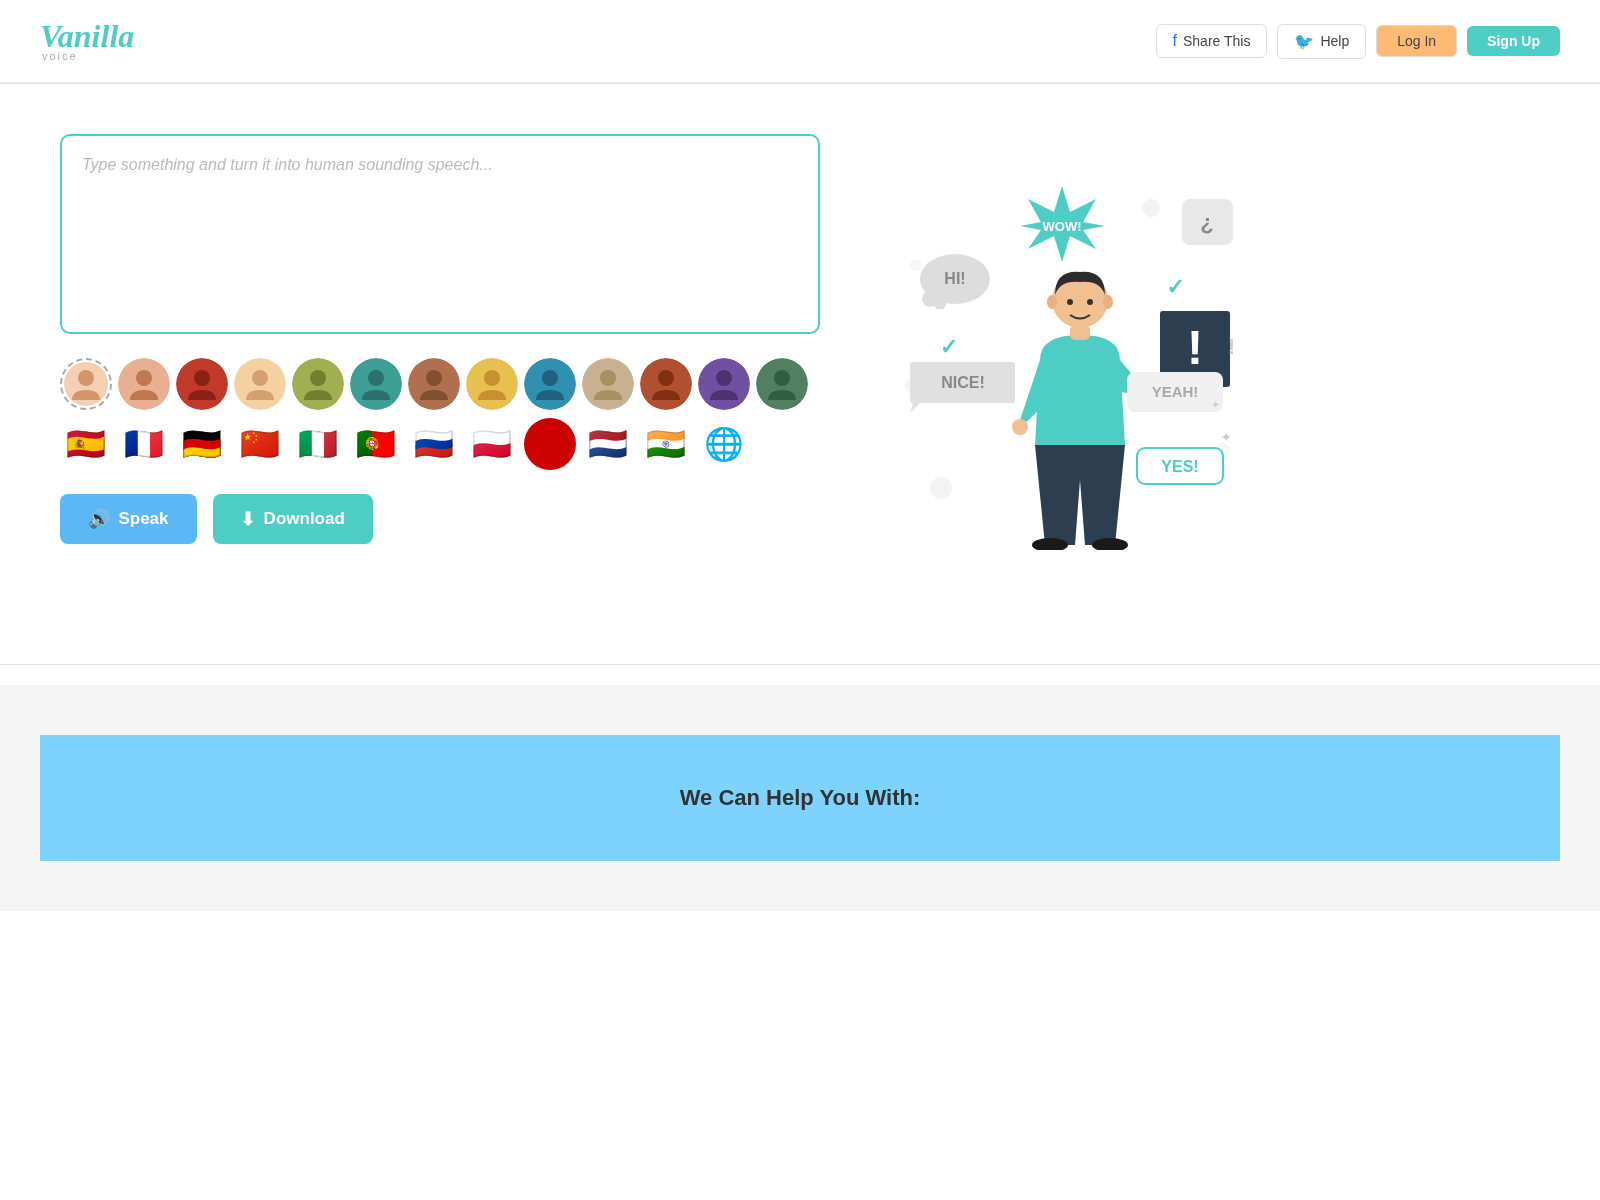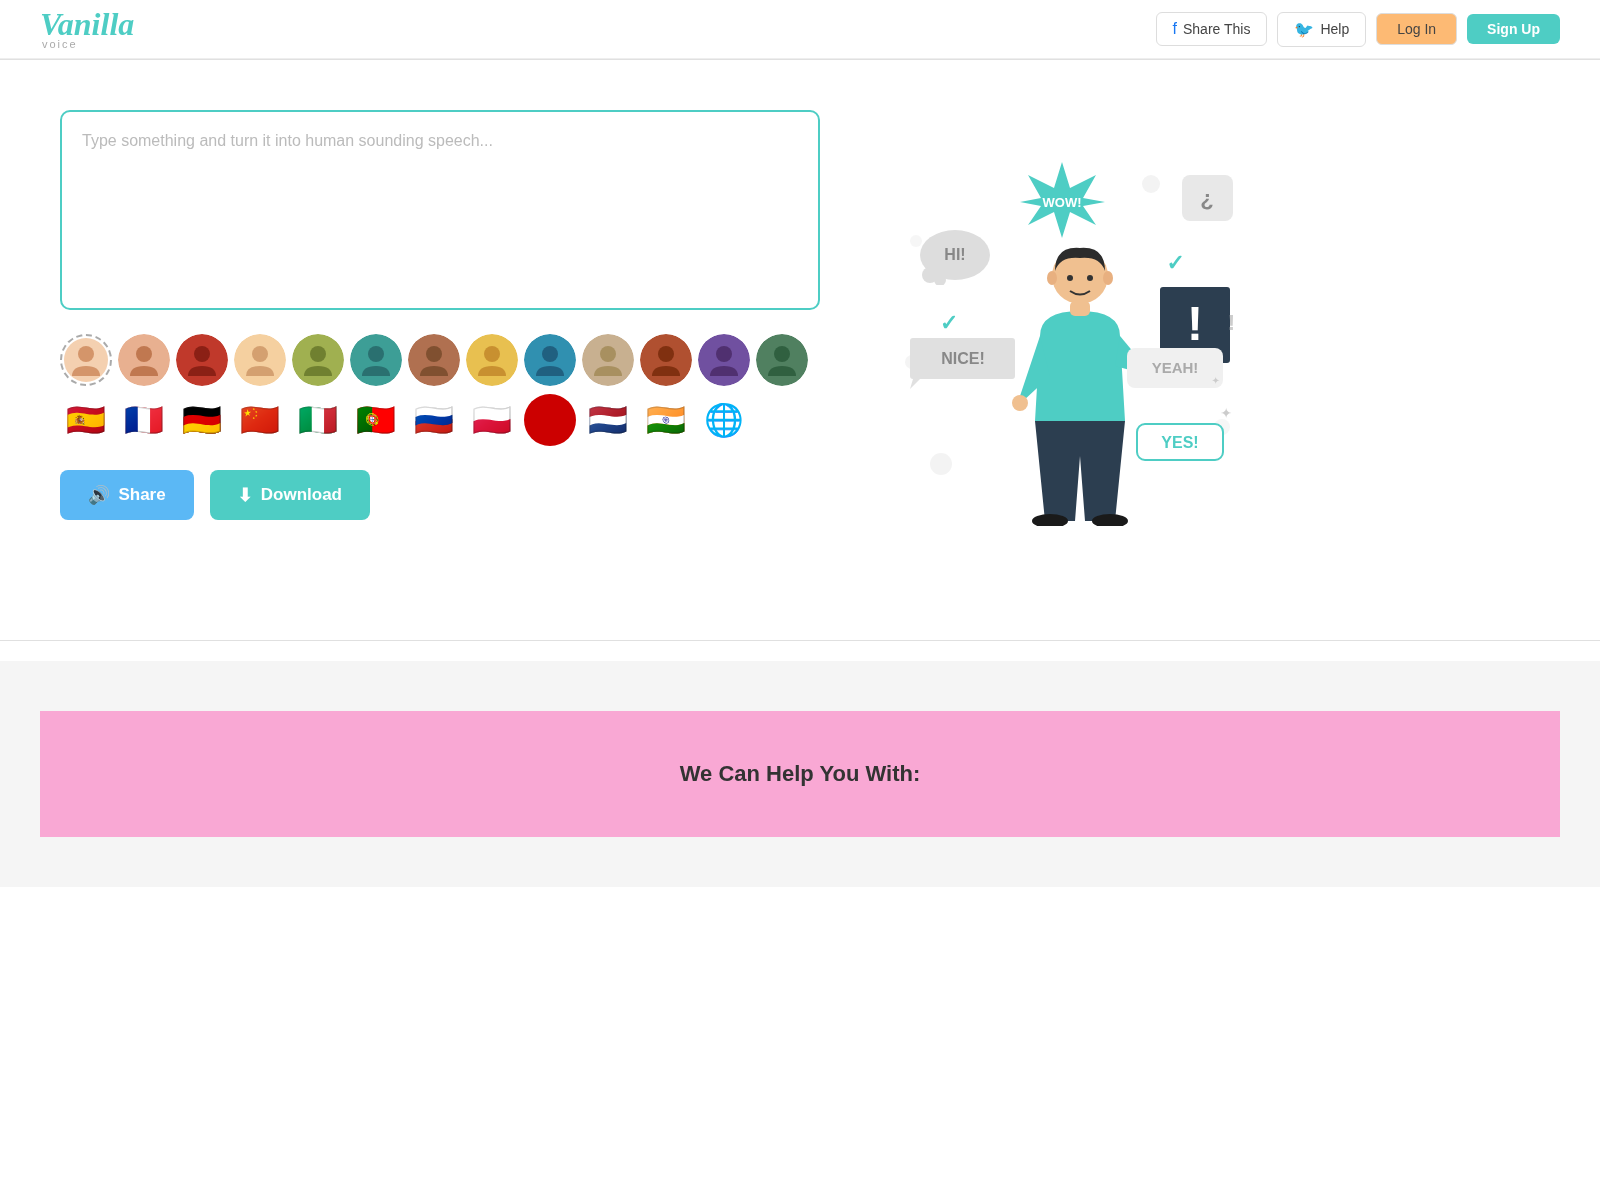--- a/index.html
+++ b/index.html
@@ -3,21 +3,21 @@
   <meta charset="utf-8">
   <style>
     * { margin: 0; padding: 0; box-sizing: border-box; }
     body { font-family: -apple-system, BlinkMacSystemFont, 'Segoe UI', sans-serif; background: #fff; color: #333; }
 
     
     header {
       display: flex;
       align-items: center;
       justify-content: space-between;
-      padding: 8px 40px;
+      padding: 20px 40px;
       border-bottom: 1px solid #eee;
     }
     .logo {
       display: flex;
       flex-direction: column;
       align-items: flex-start;
     }
     .logo-text {
       font-size: 32px;
       font-weight: 700;
@@ -100,20 +100,21 @@
       width: 100%;
       height: 200px;
       border: 2px solid #4ecdc4;
       border-radius: 10px;
       padding: 20px;
       font-size: 16px;
       color: #aaa;
       resize: none;
       outline: none;
       font-family: inherit;
+      font-style: italic;
     }
     .text-input-area::placeholder { color: #bbb; }
 
     
     .avatars-section {
       margin-top: 20px;
     }
     .avatar-row {
       display: flex;
       gap: 6px;
@@ -394,21 +395,21 @@
         <div class="flag-circle" style="font-size:32px;">🇳🇱</div>
         <div class="flag-circle" style="font-size:32px;">🇮🇳</div>
         <div class="flag-circle" style="font-size:32px;">🌐</div>
       </div>
     </div>
 
     
     <div class="action-buttons">
       <button class="btn-speak">
         <span style="font-size:18px;">🔊</span>
-        <span>Share</span>
+        <span>Speak</span>
       </button>
       <button class="btn-download">
         <span style="font-size:18px;">⬇</span>
         <span>Download</span>
       </button>
     </div>
   </div>
 
   <div class="right-panel">
     <div class="illustration">
@@ -511,16 +512,16 @@
 
       <div style="position:absolute;top:250px;right:8px;color:#ccc;font-size:14px;">✦</div>
       <div style="position:absolute;top:220px;right:20px;color:#ccc;font-size:10px;">✦</div>
     </div>
   </div>
 </main>
 
 <hr class="divider" style="margin-top:20px;">
 
 <footer-section>
-  <div style="background:#f9a8d4;padding:50px 40px;text-align:center;">
+  <div style="background:#7dd3fc;padding:50px 40px;text-align:center;">
     <h2 class="help-title">We Can Help You With:</h2>
   </div>
 </footer-section>
 
 </body></html>

